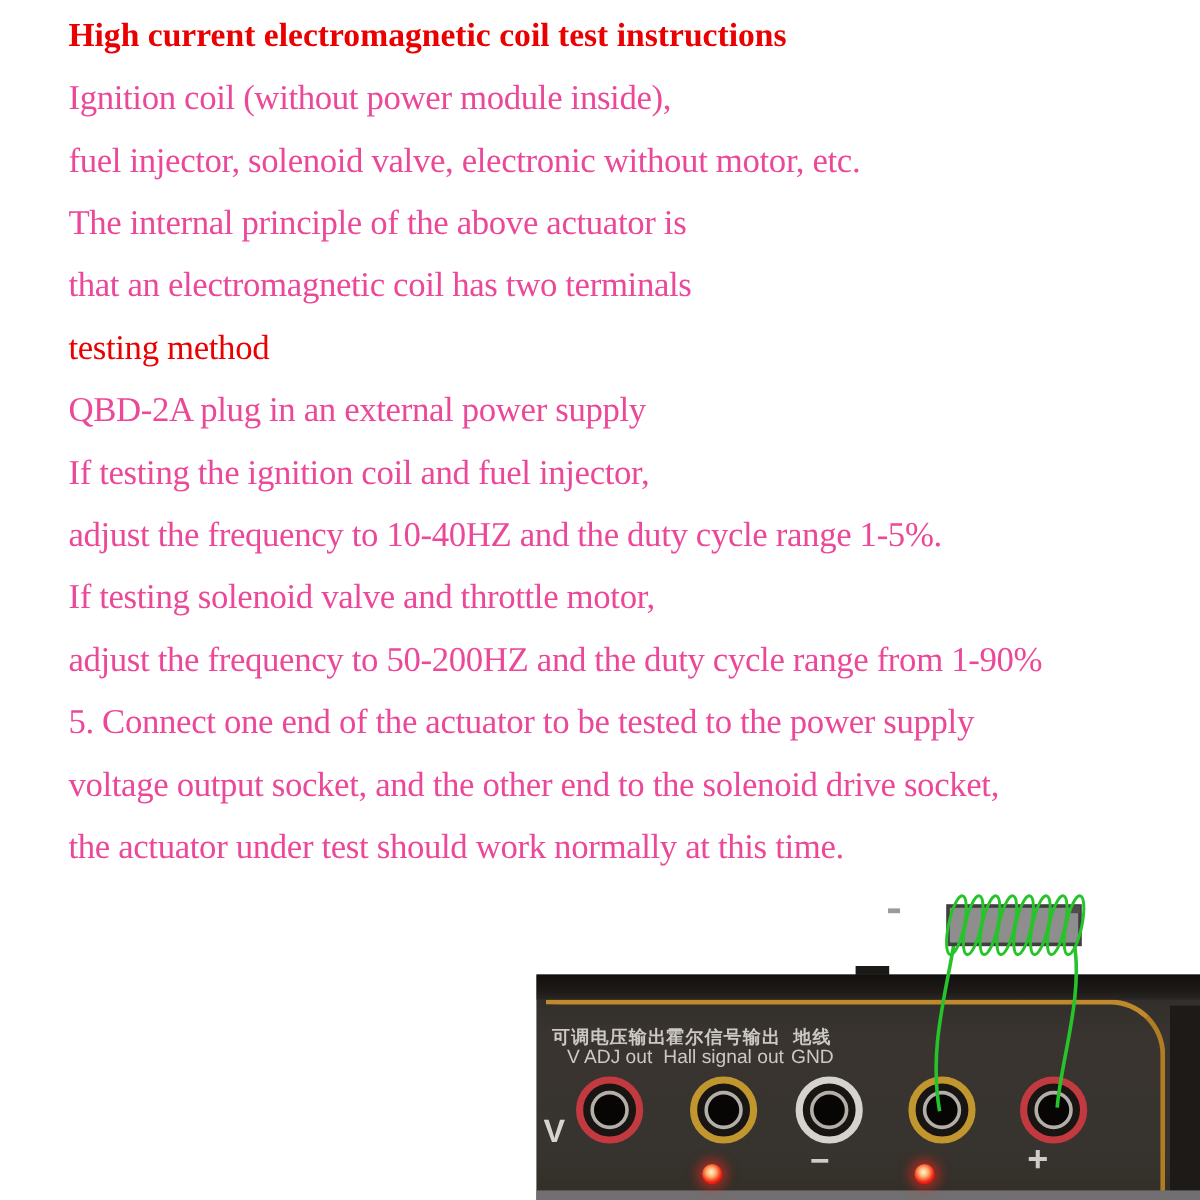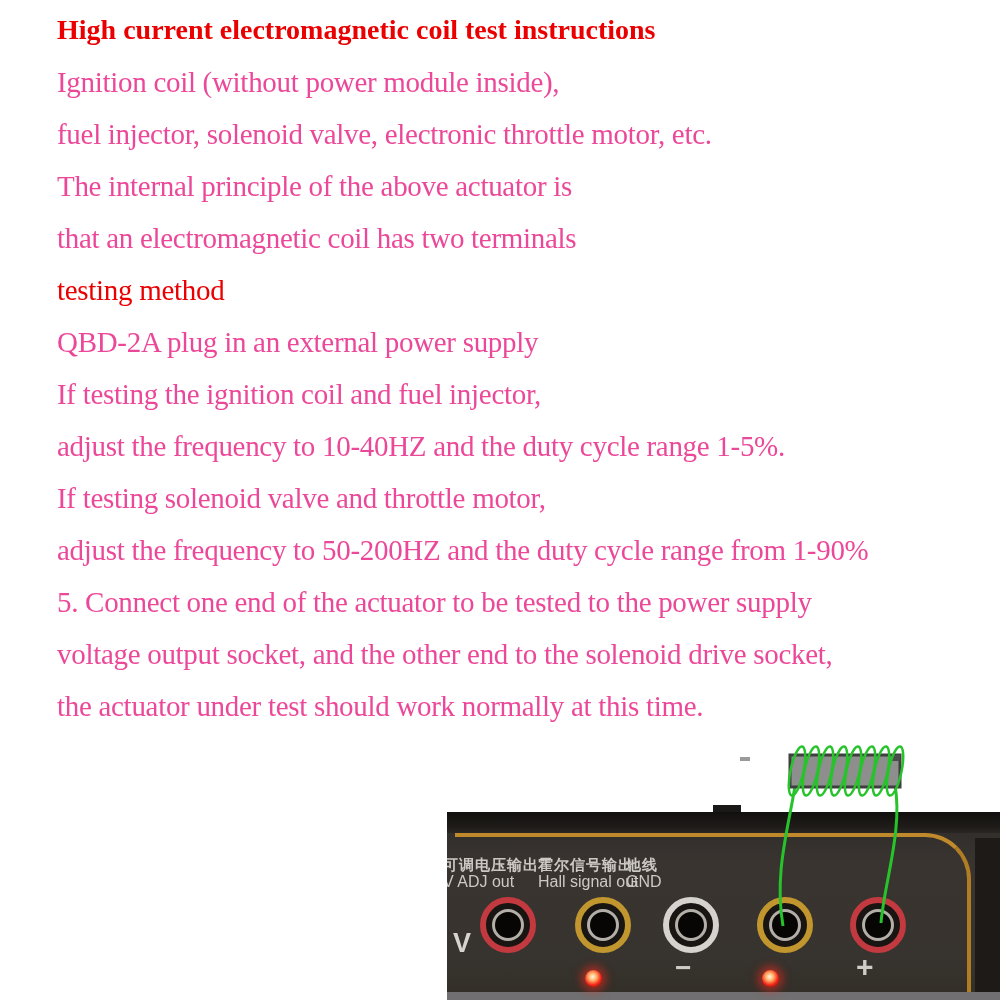--- a/index.html
+++ b/index.html
@@ -28,21 +28,21 @@
     background:linear-gradient(180deg,#12100e 0%,#1e1b19 70%,#2a2623 100%);}
   .gold-frame{
     position:absolute;left:8px;top:21px;width:512px;height:175px;
     border-top:4px solid #c0892c;border-right:4px solid #b07c24;
     border-top-right-radius:46px;
   }
   .right-strip{position:absolute;right:0;top:26px;width:25px;bottom:0;background:#1d1a18;}
   .bottom-strip{position:absolute;left:0;right:0;bottom:0;height:8px;background:#716f71;}
   .edge-label{position:absolute;left:6px;top:116px;font-size:27px;font-weight:bold;
     color:#d7d4cf;}
-  .slabel{position:absolute;top:44px;width:130px;color:#ccc9c4;}
+  .slabel{position:absolute;top:44px;width:130px;text-align:center;color:#ccc9c4;}
   .slabel .zh{font-size:15px;line-height:17px;font-weight:bold;letter-spacing:1px;}
   .slabel .en{font-size:16px;line-height:18px;font-weight:normal;}
   .socket{
     position:absolute;top:85px;width:44px;height:44px;border-radius:50%;
     background:#181512;display:flex;align-items:center;justify-content:center;
     border:6px solid #555;
   }
   .socket.red{border-color:#c23a3f;}
   .socket.yellow{border-color:#c2962e;}
   .socket.white{border-color:#d6d3ce;}
@@ -62,21 +62,21 @@
   .top-tab{position:absolute;left:713px;top:805px;width:28px;height:8px;background:#1b1917;}
   
   .coil-overlay{position:absolute;left:440px;top:726px;width:560px;height:274px;pointer-events:none;}
 </style>
 </head>
 <body>
 
 <div class="lines">
   <div class="ln t c-red">High current electromagnetic coil test instructions</div>
   <div class="ln c-black">Ignition coil (without power module inside),</div>
-  <div class="ln c-black">fuel injector, solenoid valve, electronic throttle motor, etc.</div>
+  <div class="ln c-black">fuel injector, solenoid valve, electronic without motor, etc.</div>
   <div class="ln c-blue">The internal principle of the above actuator is</div>
   <div class="ln c-blue">that an electromagnetic coil has two terminals</div>
   <div class="ln c-red">testing method</div>
   <div class="ln c-black">QBD-2A plug in an external power supply</div>
   <div class="ln c-black">If testing the ignition coil and fuel injector,</div>
   <div class="ln c-black">adjust the frequency to 10-40HZ and the duty cycle range 1-5%.</div>
   <div class="ln c-black">If testing solenoid valve and throttle motor,</div>
   <div class="ln c-black">adjust the frequency to 50-200HZ and the duty cycle range from 1-90%</div>
   <div class="ln c-black">5. Connect one end of the actuator to be tested to the power supply</div>
   <div class="ln c-black">voltage output socket, and the other end to the solenoid drive socket,</div>
@@ -93,21 +93,21 @@
   <div class="edge-label">V</div>
 
   <div class="slabel" style="left:-4px;">
     <div class="zh">可调电压输出</div>
     <div class="en">V ADJ out</div>
   </div>
   <div class="slabel" style="left:91px;">
     <div class="zh">霍尔信号输出</div>
     <div class="en">Hall signal out</div>
   </div>
-  <div class="slabel" style="left:179px;">
+  <div class="slabel" style="left:165px;">
     <div class="zh">地线</div>
     <div class="en">GND</div>
   </div>
 
   <div class="socket red" style="left:33px;">
       <div class="silver"></div>
     </div>
   <div class="socket yellow" style="left:128px;">
       <div class="silver"></div>
     </div>

